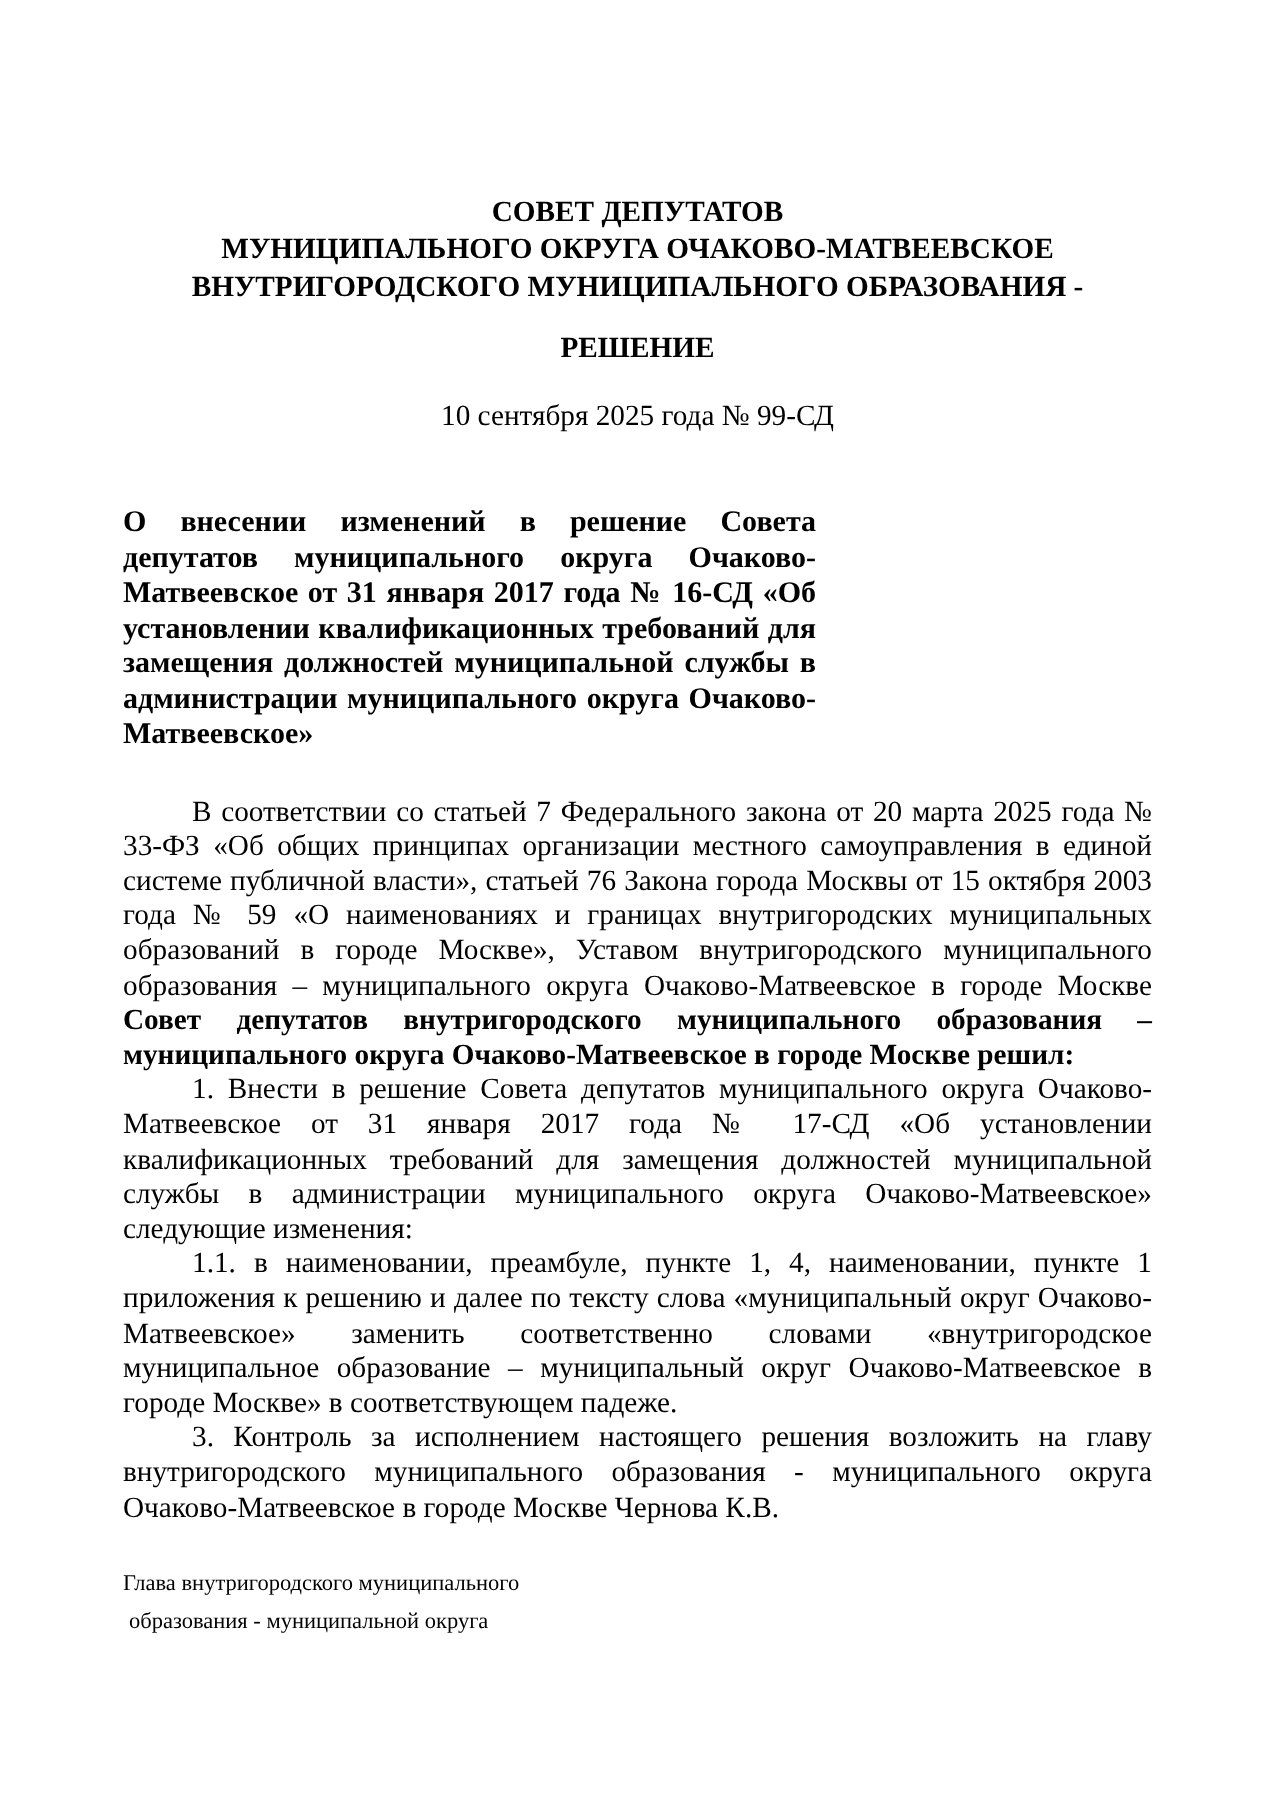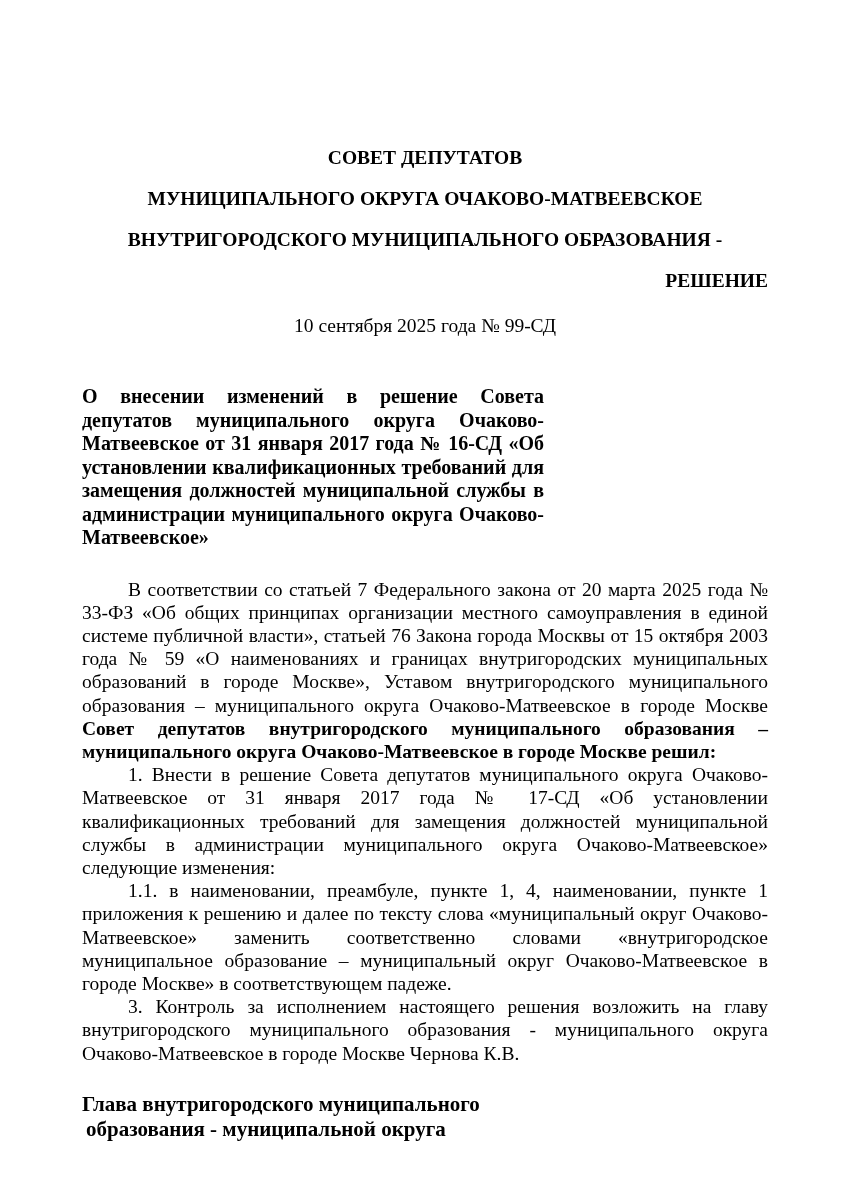--- a/index.html
+++ b/index.html
@@ -20,24 +20,24 @@
     height: 1200px;
     padding: 129px 80px 0 82px;
     overflow: hidden;
   }
   .org-header {
     font-weight: bold;
     text-align: center;
     font-size: 19.5px;
     line-height: 25px;
   }
-  .org-line { margin: 16px; font-family: Liberation Serif, serif; }
+  .org-line { margin: 0; font-family: Liberation Serif, serif; }
   .doc-type {
     font-weight: bold;
-    text-align: right;
+    text-align: center;
     font-size: 19.5px;
     line-height: 25px;
     margin-top: 16px;
   }
   .date-line {
     font-weight: normal;
     font-size: 19.5px;
     line-height: 23px;
     margin-top: 21px;
     text-align: center;
@@ -56,22 +56,22 @@
     line-height: 23.2px;
     text-align: justify;
   }
   .body-text p {
     margin: 0;
     text-indent: 46px;
   }
   .bold { font-weight: bold; }
   .signature {
     margin-top: 27px;
-    font-weight: bold;
-    font-size: 21px;
+    font-weight: normal;
+    font-size: 15px;
     line-height: 25px;
   }
   .signature .sig-line-2 { padding-left: 4px; }
 </style>
 </head>
 <body>
 
 <div class="page">
 
   <div class="org-header">

